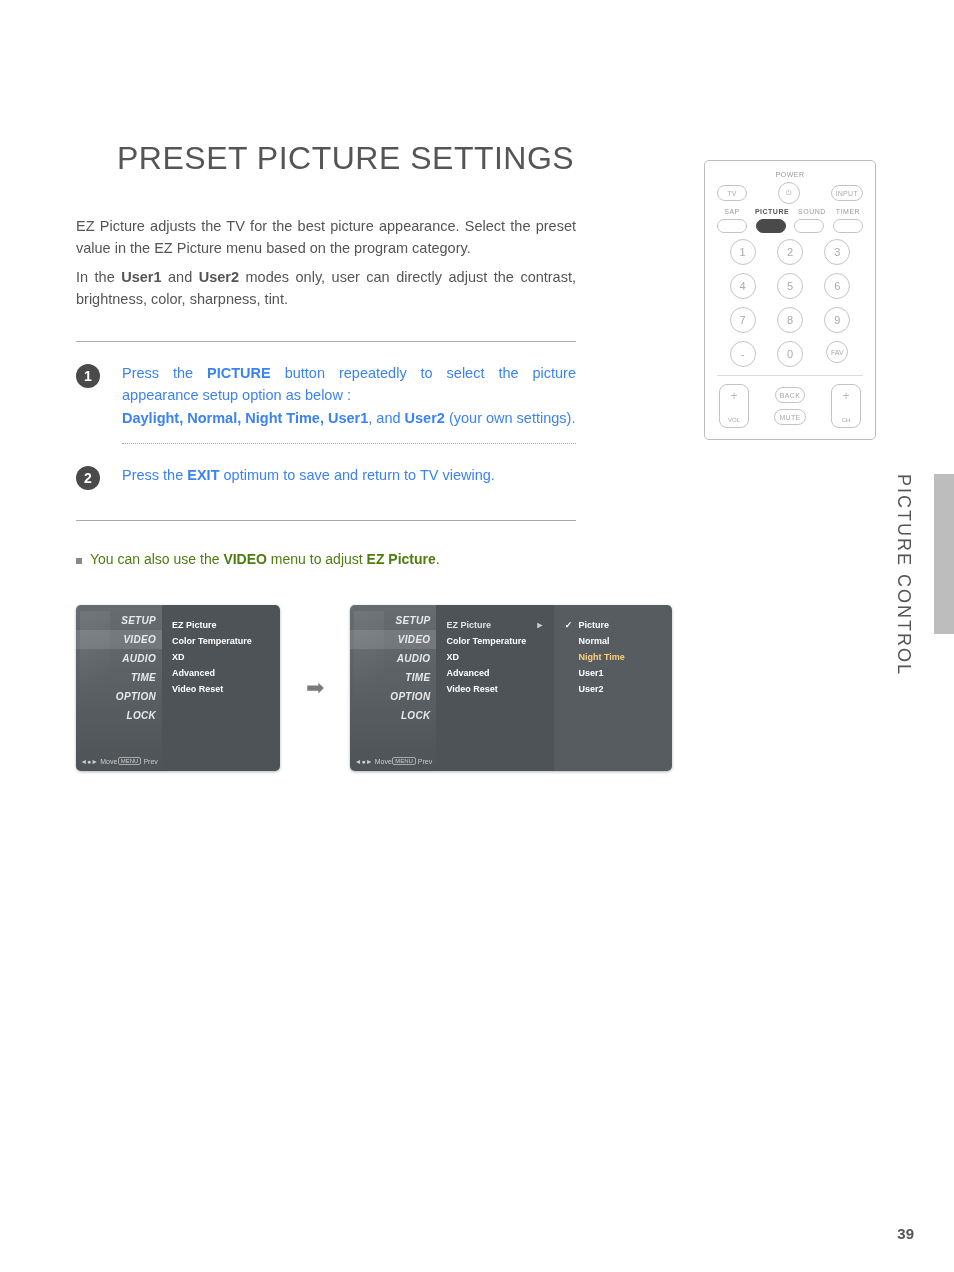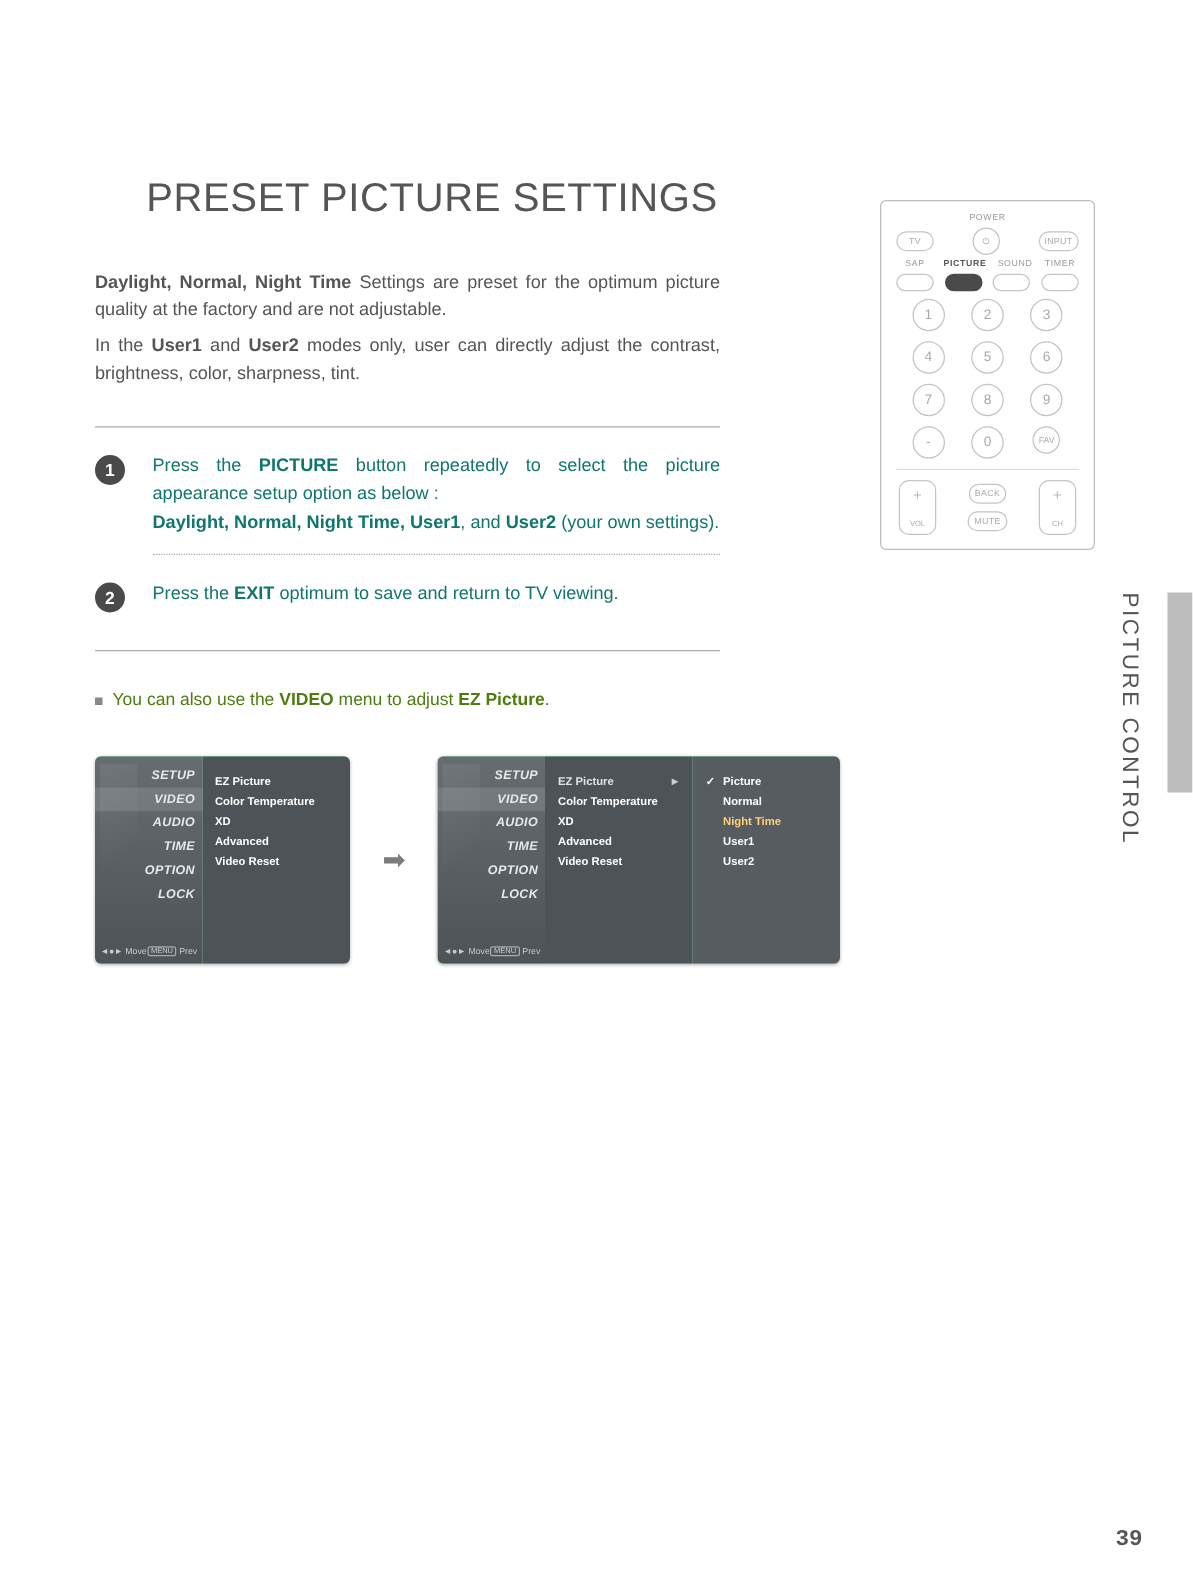--- a/index.html
+++ b/index.html
@@ -42,21 +42,21 @@
   hr.rule-dotted { border: none; border-top: 1px dotted #aaa; width: 454px; margin-left: 46px; margin-top: 14px; margin-bottom: 20px; }
   hr.rule-bottom { border: none; border-top: 1px solid #aaa; width: 500px; margin-top: 30px; margin-bottom: 30px; }
   .step { display: flex; align-items: flex-start; margin-bottom: 6px; }
   .step-num {
     width: 24px; height: 24px; border-radius: 50%;
     background: #4a4a4a; color: #fff; font-size: 14px; font-weight: 700;
     display: flex; align-items: center; justify-content: center;
     margin-right: 22px; flex-shrink: 0;
     margin-top: 2px;
   }
-  .step-text { width: 454px; font-size: 14.5px; line-height: 1.55; color: #0f766e; text-align: justify;}
+  .step-text { width: 454px; font-size: 14.5px; line-height: 1.55; color: #3b82f6; text-align: justify;}
   .step-text b { font-weight: 700; }
   .note-line { font-size: 14px; margin-top: 23px; color: #4d7c0f;}
   .note-sq { display:inline-block; width:6px; height:6px; background:#888; margin-right:8px; vertical-align: middle;}
   .note-line b { font-weight: 700; }
 
   
   .osd-row { display: flex; align-items: center; margin-top: 38px; gap: 20px;}
   .osd-wrap { position: relative; }
   .osd { display: flex; background: #86efac; border-radius: 5px; overflow: hidden; box-shadow: 0 1px 3px rgba(0,0,0,0.3);}
   .osd-nav {
@@ -138,40 +138,38 @@
     position: absolute; right: 40px; top: 474px;
     writing-mode: vertical-rl;
     font-size: 18px; letter-spacing: 2px; color:#555;
   }
   .sidetab {
     position: absolute; right: 0; top: 474px;
     width: 20px; height: 160px; background: #bdbdbd;
   }
   .pagenum {
     position: absolute; right: 40px; bottom: 30px;
-    font-size: 18px; font-weight: 700; color: #555; font-family: Liberation Mono, monospace;
+    font-size: 15px; font-weight: 700; color: #555;
   }
   
   .osd-nav-bg {
     position:absolute; left:4px; top:6px; width:30px; height:130px;
     background: linear-gradient(135deg, rgba(255,255,255,0.08), rgba(255,255,255,0) 60%);
     pointer-events:none;
   }
   .osd-top-spacer { height:2px;}
 </style>
 </head>
 <body>
 
 <div class="page">
   <h1 class="title">PRESET PICTURE SETTINGS</h1>
 
   <div class="intro">
-    <p>
-      <b>Daylight, Normal, Night Time</b><span> Settings are preset for the optimum picture quality at the factory and are not adjustable.</span>
-    </p>
+    <p class="bold-first">EZ Picture adjusts the TV for the best picture appearance. Select the preset value in the EZ Picture menu based on the program category.</p>
     <p>
       <span>In the </span><b>User1</b><span> and </span><b>User2</b><span> modes only, user can directly adjust the contrast, brightness, color, sharpness, tint.</span>
     </p>
   </div>
 
   <hr class="rule-top">
 
   <div class="step">
     <div class="step-num">1</div>
     <div class="step-text">

